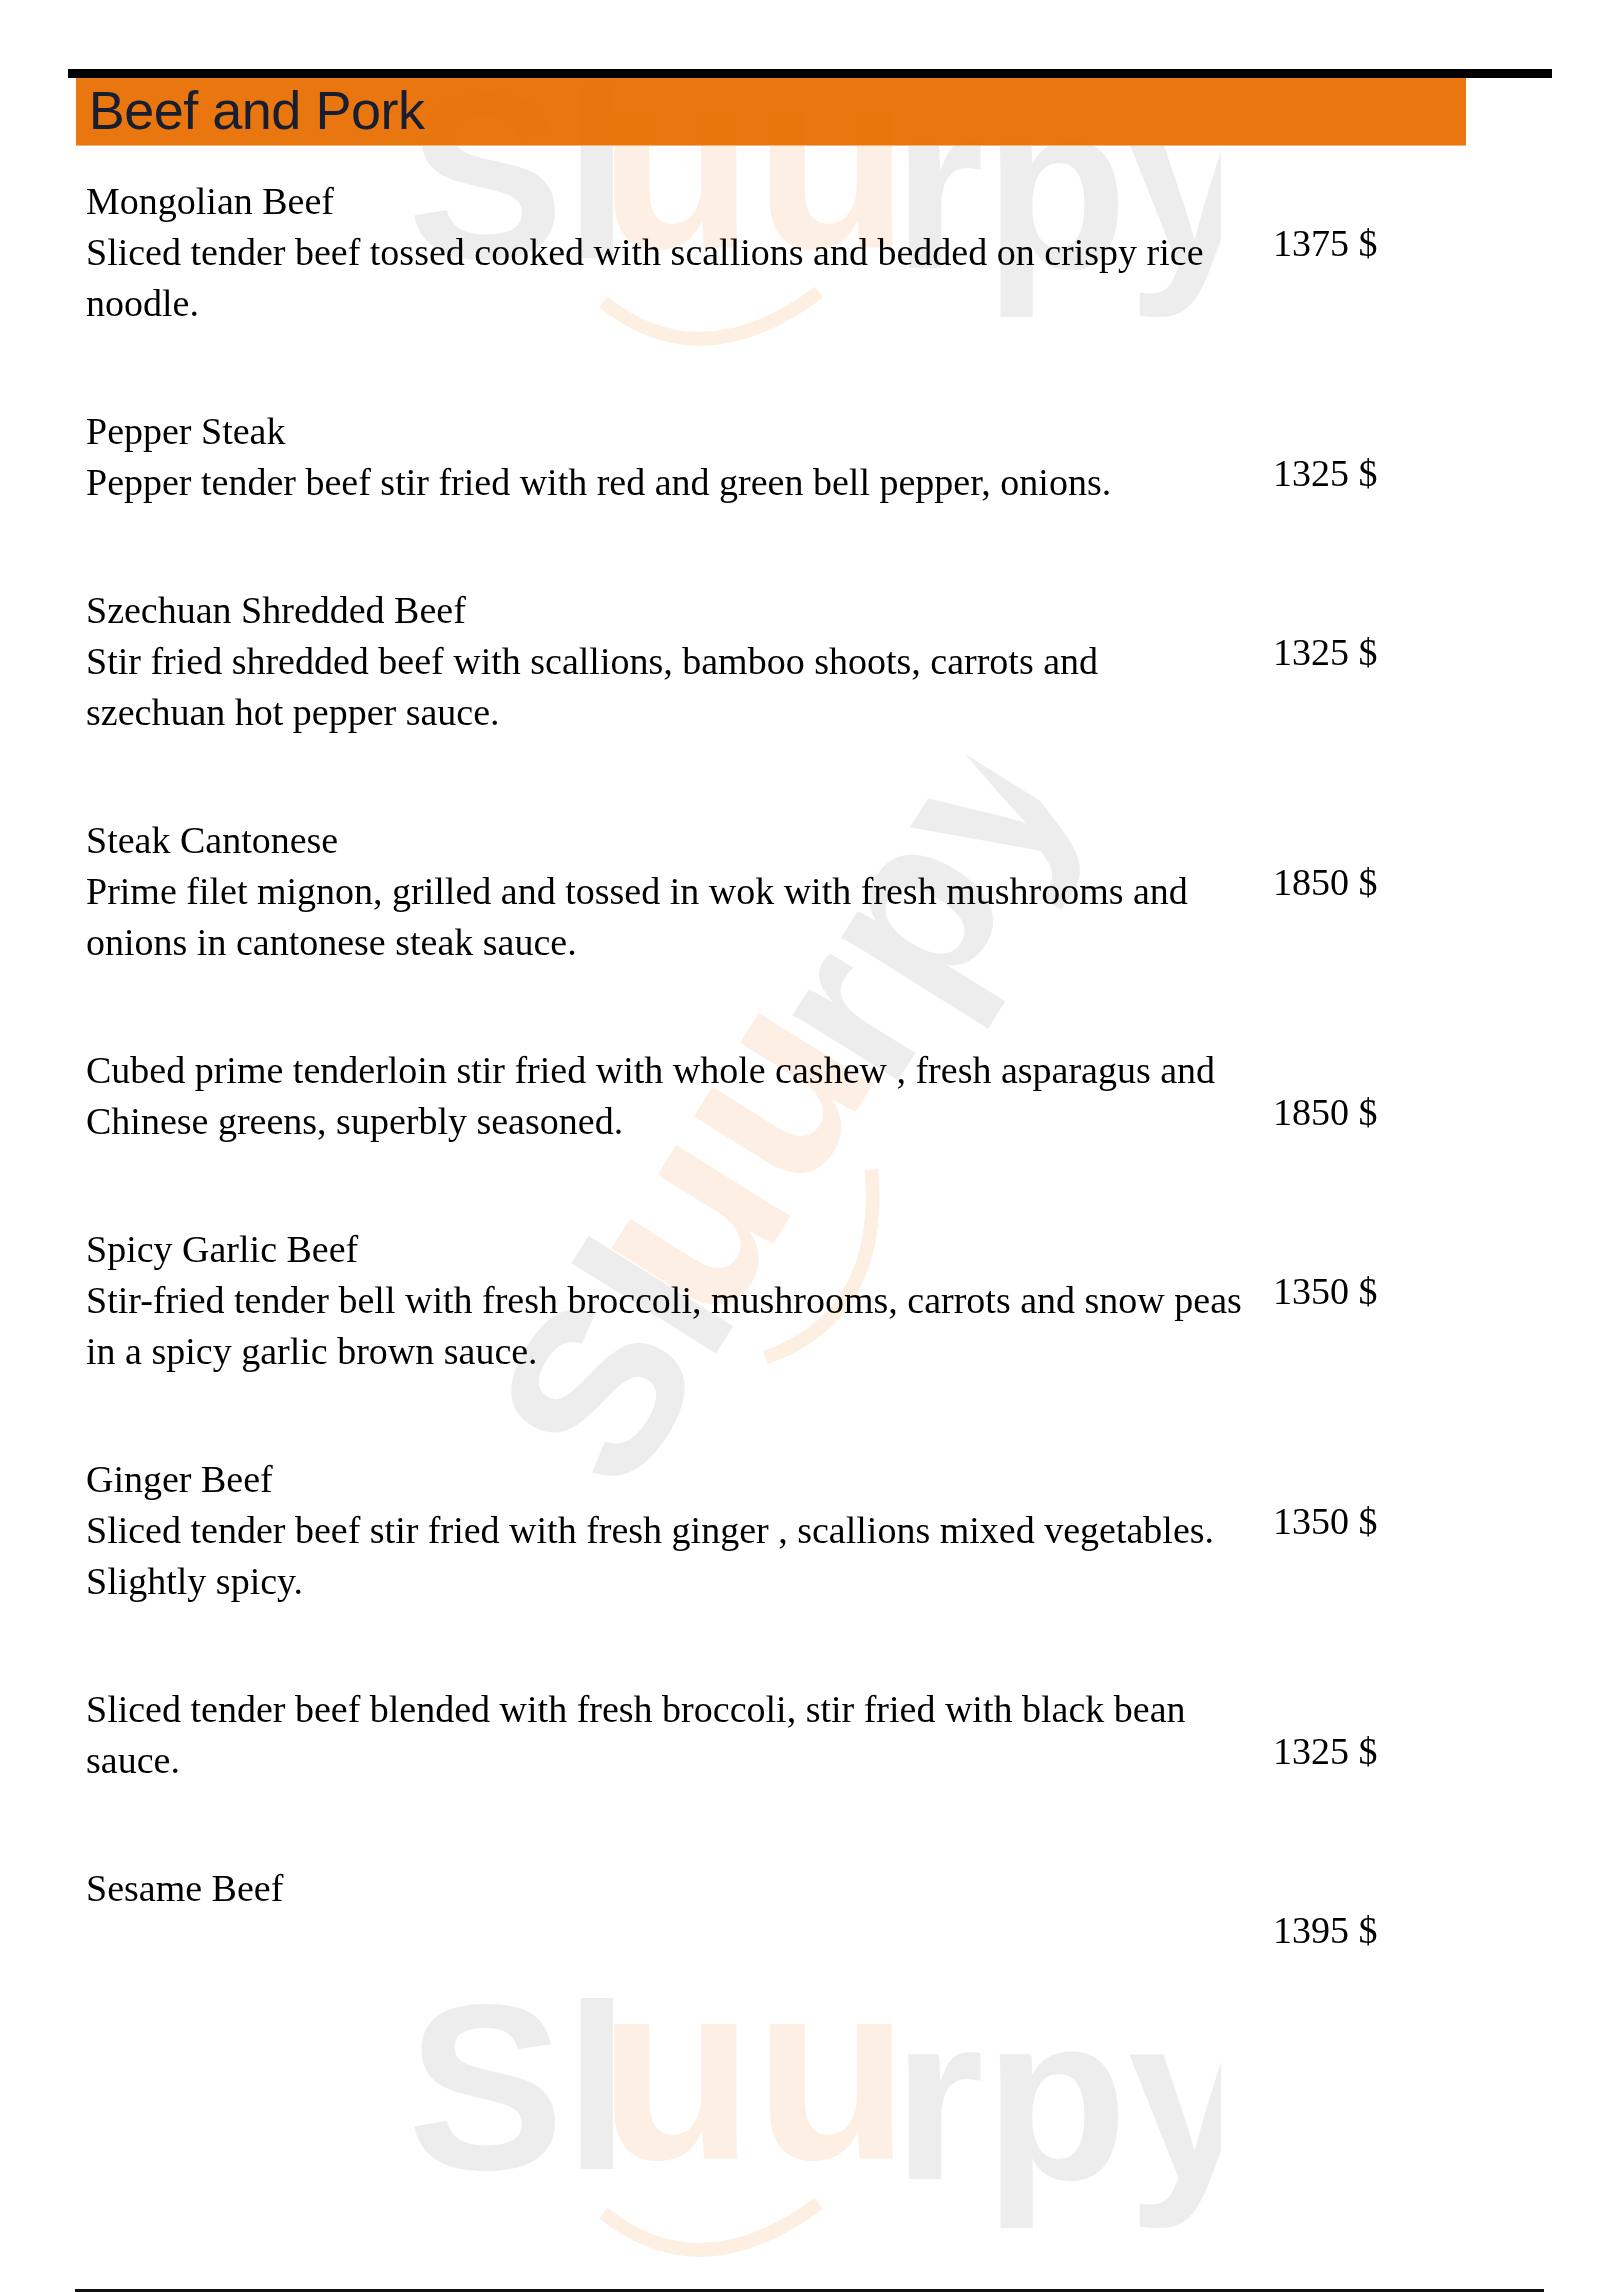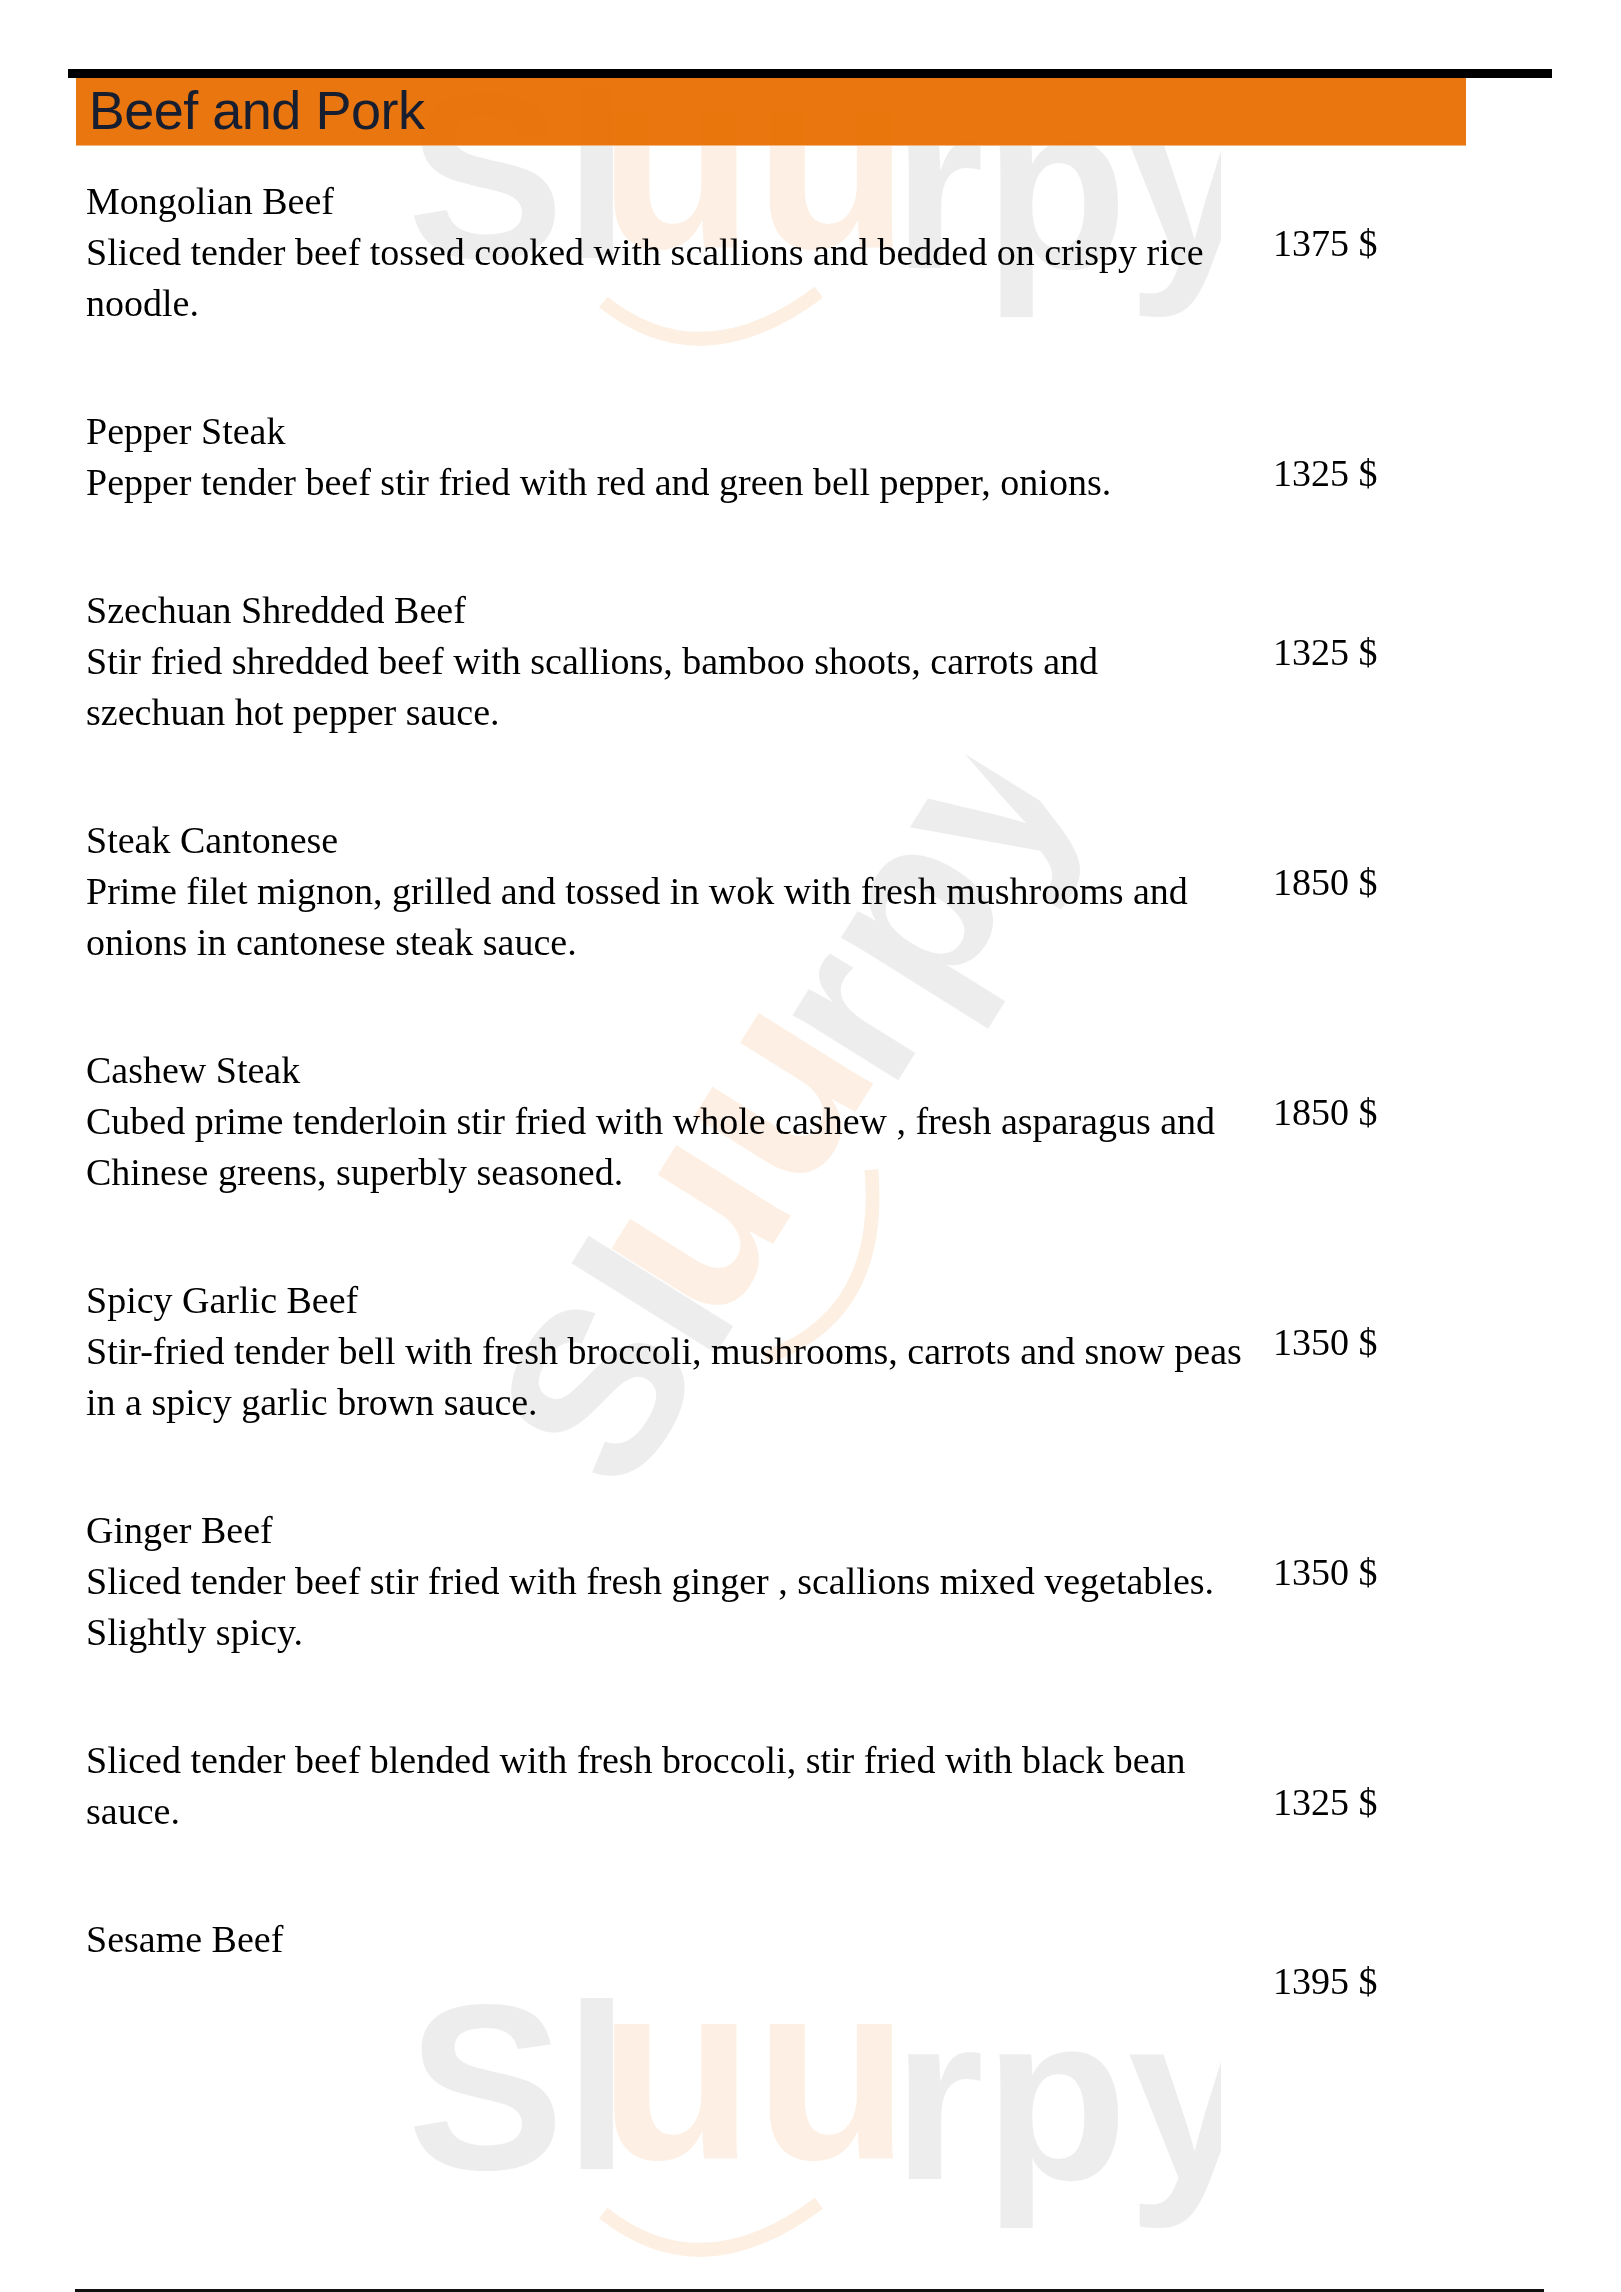--- a/index.html
+++ b/index.html
@@ -146,21 +146,20 @@
     <span class="item-name">Szechuan Shredded Beef</span>
     <span class="item-desc">Stir fried shredded beef with scallions, bamboo shoots, carrots and szechuan hot pepper sauce.</span>
     <span class="item-price">1325 $</span>
   </div>
   <div class="menu-item">
     <span class="item-name">Steak Cantonese</span>
     <span class="item-desc">Prime filet mignon, grilled and tossed in wok with fresh mushrooms and onions in cantonese steak sauce.</span>
     <span class="item-price">1850 $</span>
   </div>
   <div class="menu-item">
-    <span class="item-name">Cashew Steak</span>
     <span class="item-desc">Cubed prime tenderloin stir fried with whole cashew , fresh asparagus and Chinese greens, superbly seasoned.</span>
     <span class="item-price">1850 $</span>
   </div>
   <div class="menu-item">
     <span class="item-name">Spicy Garlic Beef</span>
     <span class="item-desc">Stir-fried tender bell with fresh broccoli, mushrooms, carrots and snow peas in a spicy garlic brown sauce.</span>
     <span class="item-price">1350 $</span>
   </div>
   <div class="menu-item">
     <span class="item-name">Ginger Beef</span>

